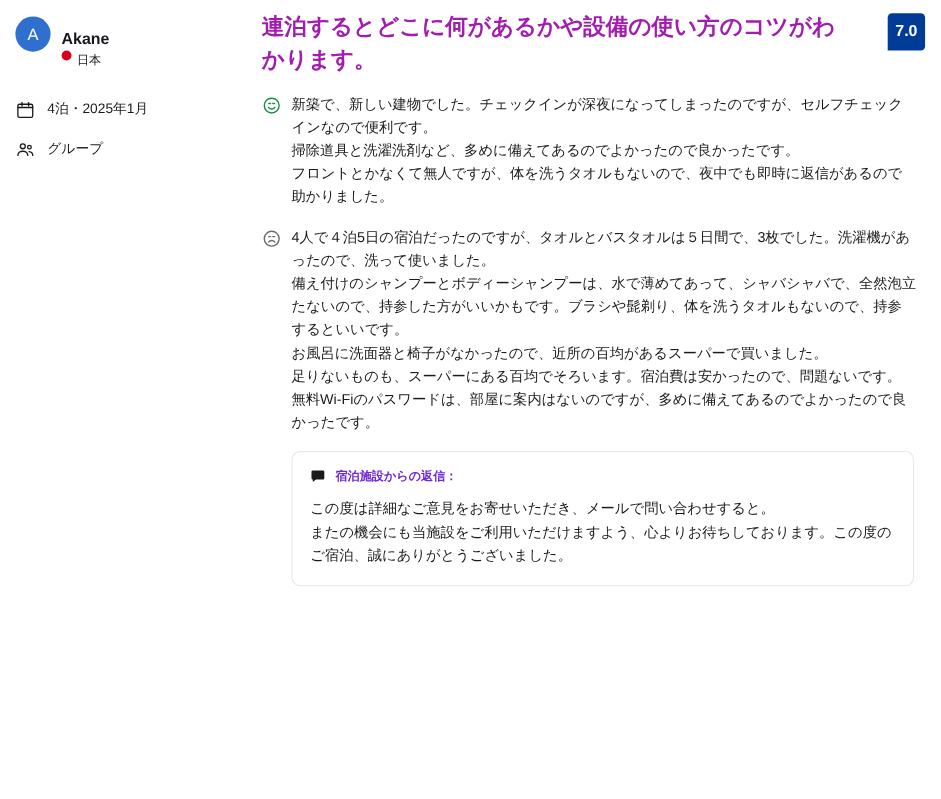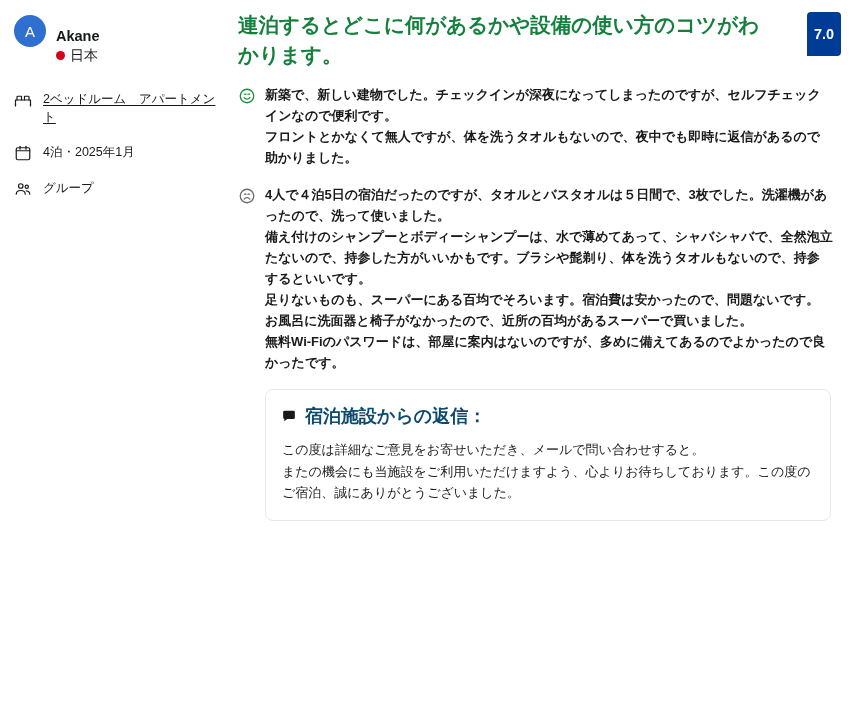--- a/index.html
+++ b/index.html
@@ -48,25 +48,25 @@
   }
   .reviewer-text { padding-top: 1px; }
   .reviewer-name {
     font-size: 14.5px;
     font-weight: bold;
     line-height: 18px;
     color: #16181d;
     margin-top: 12px;
   }
   .reviewer-country {
-    font-size: 14px;
+    font-size: 11px;
     line-height: 18px;
     color: #1a1a1a;
     display: flex;
-    align-items: center;
+    align-items: flex-start;
     gap: 5px;
     margin-top: 1px;
   }
   .dot-flag {
     width: 9px;
     height: 9px;
     border-radius: 50%;
     background: #d6001c;
     display: inline-block;
   }
@@ -105,45 +105,44 @@
     font-size: 12.5px;
     color: #1a1a1a;
     line-height: 16px;
     margin-top: 6px;
     margin-bottom: 9px;
   }
   .review-title {
     font-size: 20.5px;
     font-weight: bold;
     line-height: 30px;
-    color: #15803d;
+    color: #a21caf;
     letter-spacing: 0px;
     margin: 0 60px 14px 0;
   }
   .score-badge {
     position: absolute;
     top: 2px;
     right: 0px;
     width: 34px;
-    height: 44px;
+    height: 34px;
     background: #003b95;
     color: #fff;
     border-radius: 4px 4px 4px 0;
     font-size: 14.5px;
     font-weight: bold;
     display: flex;
     align-items: center;
     justify-content: center;
   }
 
   .comment-block {
     display: flex;
     gap: 9px;
     margin-bottom: 16px;
-    font-weight: bold;
   }
   .face-icon {
     width: 18px;
     height: 18px;
     flex: 0 0 18px;
     margin-top: 3px;
   }
   .face-icon svg { display: block; }
   .comment-text {
     font-size: 13px;
@@ -160,23 +159,23 @@
     margin-right: 2px;
     border: 1px solid #e7e7e7;
     border-radius: 8px;
     padding: 14px 16px 16px 16px;
     background: #fff;
   }
   .reply-head {
     display: flex;
     align-items: center;
     gap: 9px;
-    font-size: 18px;
-    font-weight: bold;
-    color: #0c4a6e;
+    font-size: 11px;
+    font-weight: bold;
+    color: #6d28d9;
     margin-bottom: 11px;
   }
   .bubble-icon {
     width: 14px;
     height: 14px;
     flex: 0 0 14px;
   }
   .bubble-icon svg { display: block; }
   .reply-body {
     font-size: 13px;
@@ -196,32 +195,20 @@
       <div class="avatar">A</div>
       <div class="reviewer-text">
         <div class="reviewer-name">Akane</div>
         <div class="reviewer-country">
           <span class="dot-flag" style="background: rgb(214, 0, 28);"></span>
           <span>日本</span>
         </div>
       </div>
     </div>
 
-    <div class="meta-row">
-      <span class="meta-icon">
-        <svg viewBox="0 0 24 24" width="18" height="18" fill="none" stroke="currentColor" stroke-width="1.6" stroke-linecap="round" stroke-linejoin="round">
-          <path d="M2 18v-6h20v6"></path>
-            <path d="M2 18v2"></path>
-            <path d="M22 18v2"></path>
-          <path d="M4 12V8a1 1 0 0 1 1-1h5v5"></path>
-            <path d="M14 12V7h5a1 1 0 0 1 1 1v4"></path>
-        </svg>
-      </span>
-      <a class="meta-link" href="#">2ベッドルーム　アパートメント</a>
-    </div>
 
     <div class="meta-row">
       <span class="meta-icon">
         <svg viewBox="0 0 24 24" width="18" height="18" fill="none" stroke="currentColor" stroke-width="1.6" stroke-linecap="round" stroke-linejoin="round">
           <rect x="3" y="5" width="18" height="16" rx="2"></rect>
             <path d="M3 9h18"></path>
             <path d="M8 3v4"></path>
             <path d="M16 3v4"></path>
         </svg>
       </span>
@@ -253,38 +240,39 @@
       <span class="face-icon">
         <svg viewBox="0 0 24 24" width="18" height="18" fill="none" stroke="#1a8f3c" stroke-width="1.7" stroke-linecap="round" stroke-linejoin="round">
           <circle cx="12" cy="12" r="9"></circle>
           <path d="M8.2 14.2c.9 1.2 2.2 1.9 3.8 1.9s2.9-.7 3.8-1.9"></path>
           <path d="M8.5 9.5h2.2"></path>
             <path d="M13.3 9.5h2.2"></path>
         </svg>
       </span>
       <div class="comment-text">
         <p>新築で、新しい建物でした。チェックインが深夜になってしまったのですが、セルフチェックインなので便利です。</p>
+        <p>掃除道具と洗濯洗剤など、多めに備えてあるのでよかったので良かったです。</p>
         <p>フロントとかなくて無人ですが、体を洗うタオルもないので、夜中でも即時に返信があるので助かりました。</p>
       </div>
     </div>
 
     <div class="comment-block">
       <span class="face-icon">
         <svg viewBox="0 0 24 24" width="18" height="18" fill="none" stroke="#6b6b6b" stroke-width="1.7" stroke-linecap="round" stroke-linejoin="round">
           <circle cx="12" cy="12" r="9"></circle>
           <path d="M8.2 16.1c.9-1.2 2.2-1.9 3.8-1.9s2.9.7 3.8 1.9"></path>
           <path d="M8.5 9.5h2.2"></path>
             <path d="M13.3 9.5h2.2"></path>
         </svg>
       </span>
       <div class="comment-text">
         <p>4人で４泊5日の宿泊だったのですが、タオルとバスタオルは５日間で、3枚でした。洗濯機があったので、洗って使いました。</p>
         <p>備え付けのシャンプーとボディーシャンプーは、水で薄めてあって、シャバシャバで、全然泡立たないので、持参した方がいいかもです。ブラシや髭剃り、体を洗うタオルもないので、持参するといいです。</p>
+        <p>お風呂に洗面器と椅子がなかったので、近所の百均があるスーパーで買いました。</p>
         <p>足りないものも、スーパーにある百均でそろいます。宿泊費は安かったので、問題ないです。</p>
-        <p>お風呂に洗面器と椅子がなかったので、近所の百均があるスーパーで買いました。</p>
         <p>無料Wi-Fiのパスワードは、部屋に案内はないのですが、多めに備えてあるのでよかったので良かったです。</p>
       </div>
     </div>
 
     <div class="reply-card">
       <div class="reply-head">
         <span class="bubble-icon">
           <svg viewBox="0 0 24 24" width="14" height="14" fill="#1a1a1a">
             <path d="M4 3h16a2 2 0 0 1 2 2v10a2 2 0 0 1-2 2H9l-5 4v-4H4a2 2 0 0 1-2-2V5a2 2 0 0 1 2-2z"></path>
           </svg>

